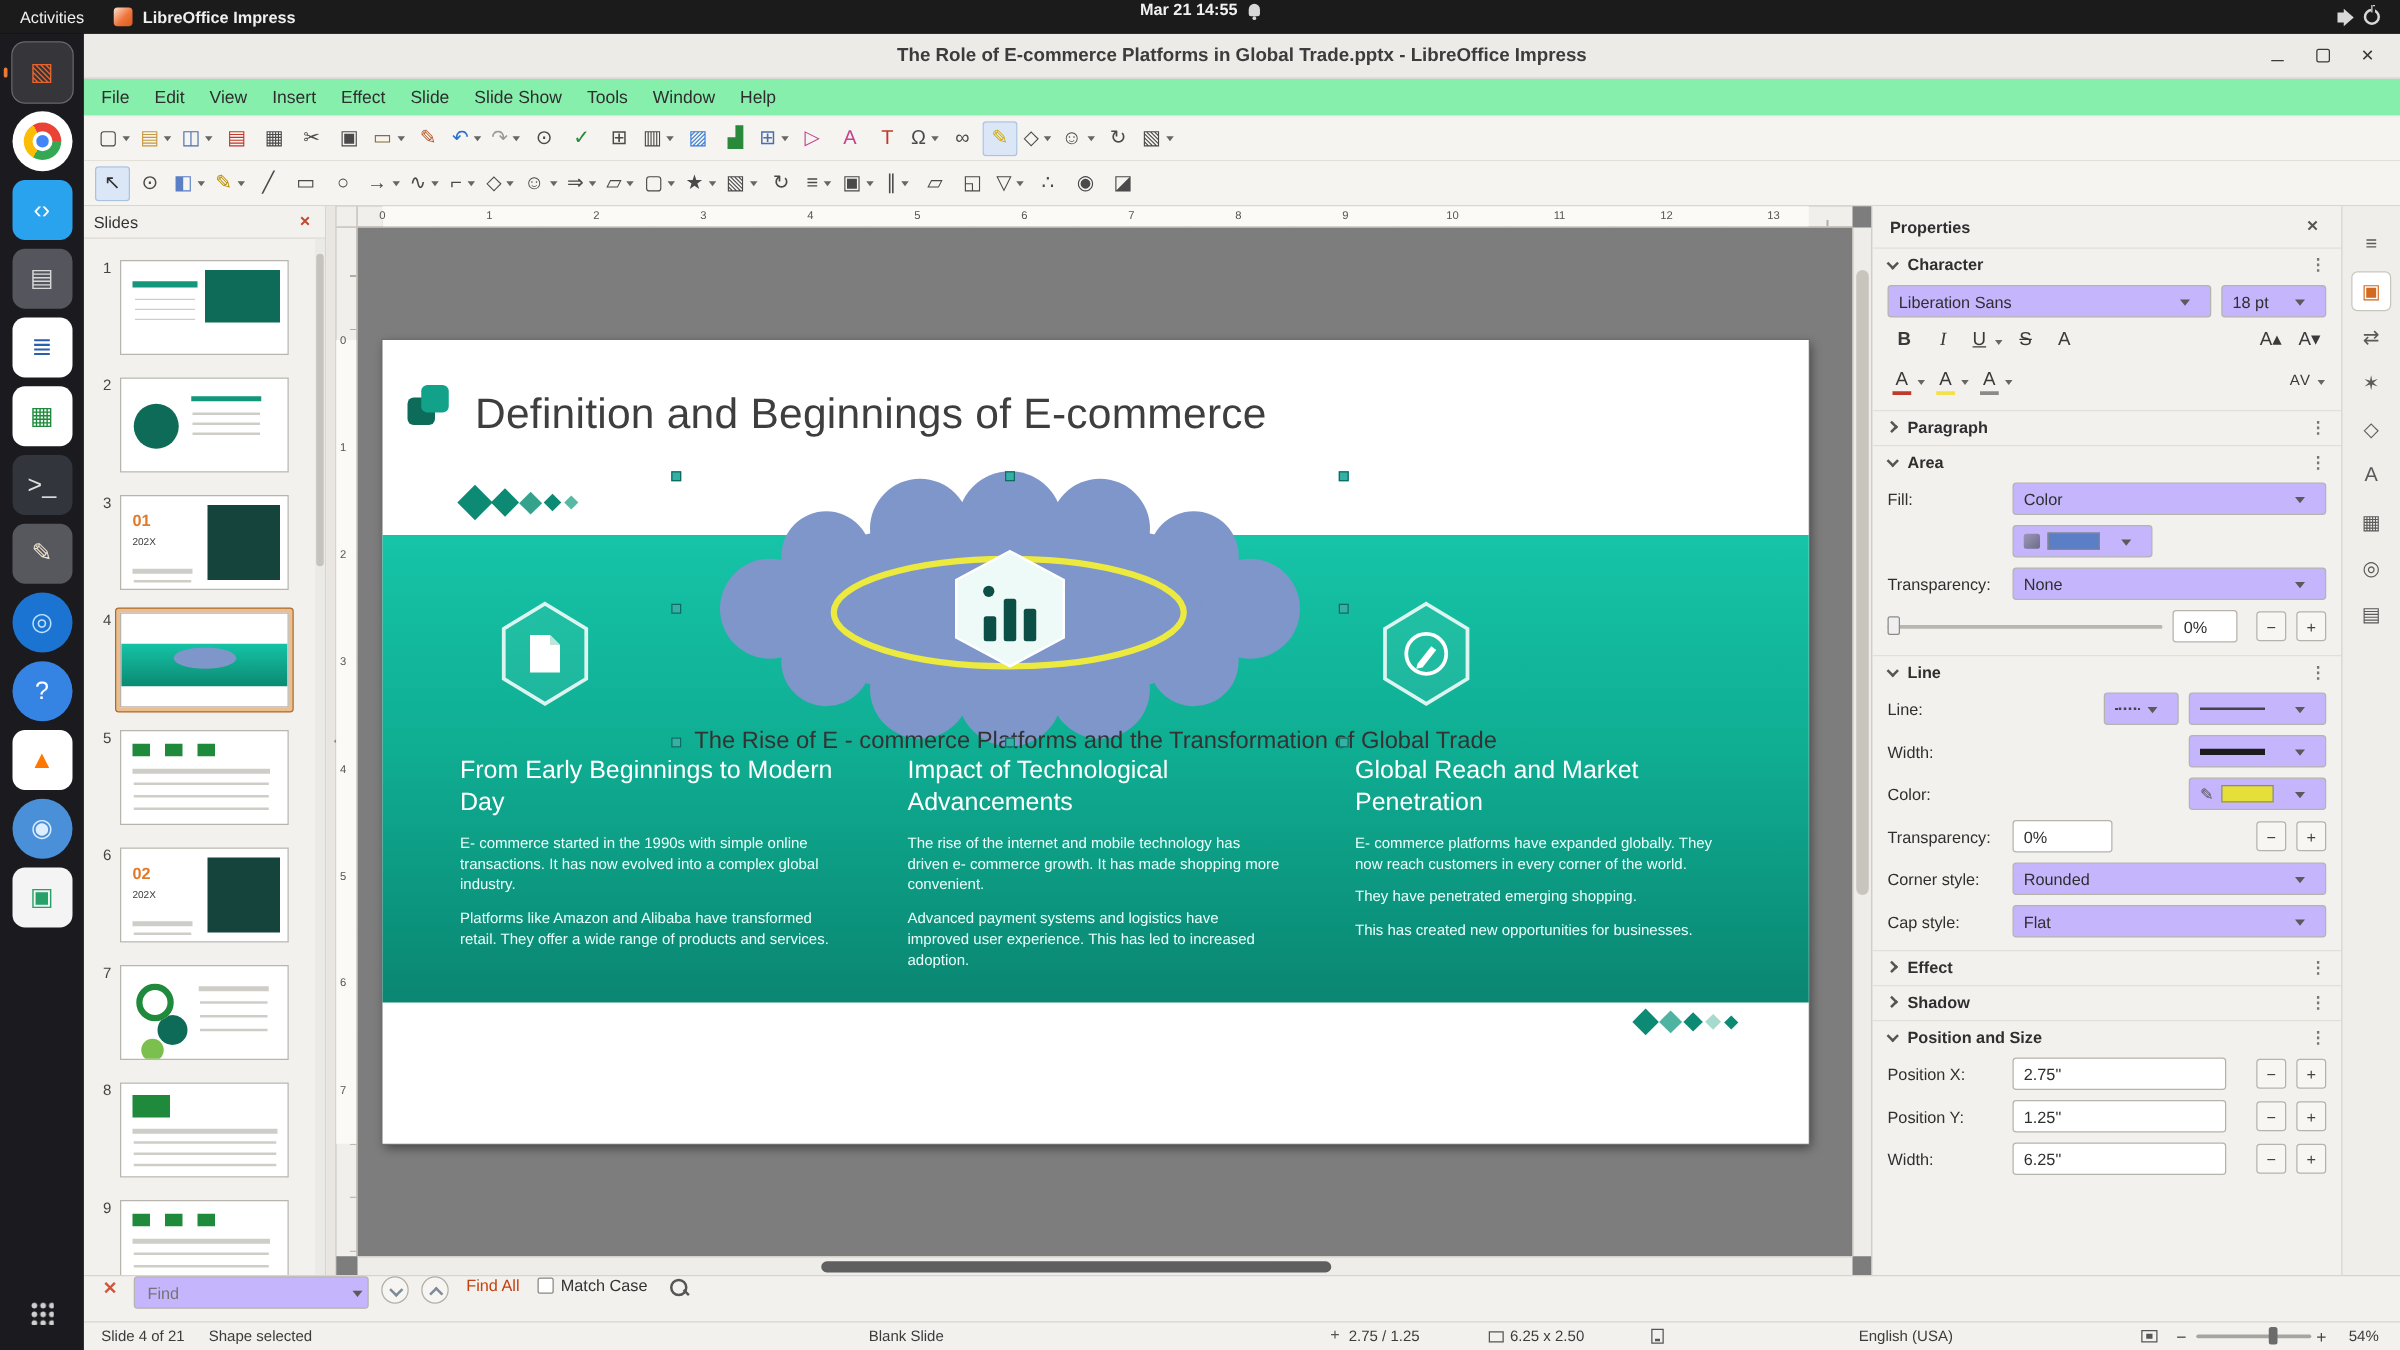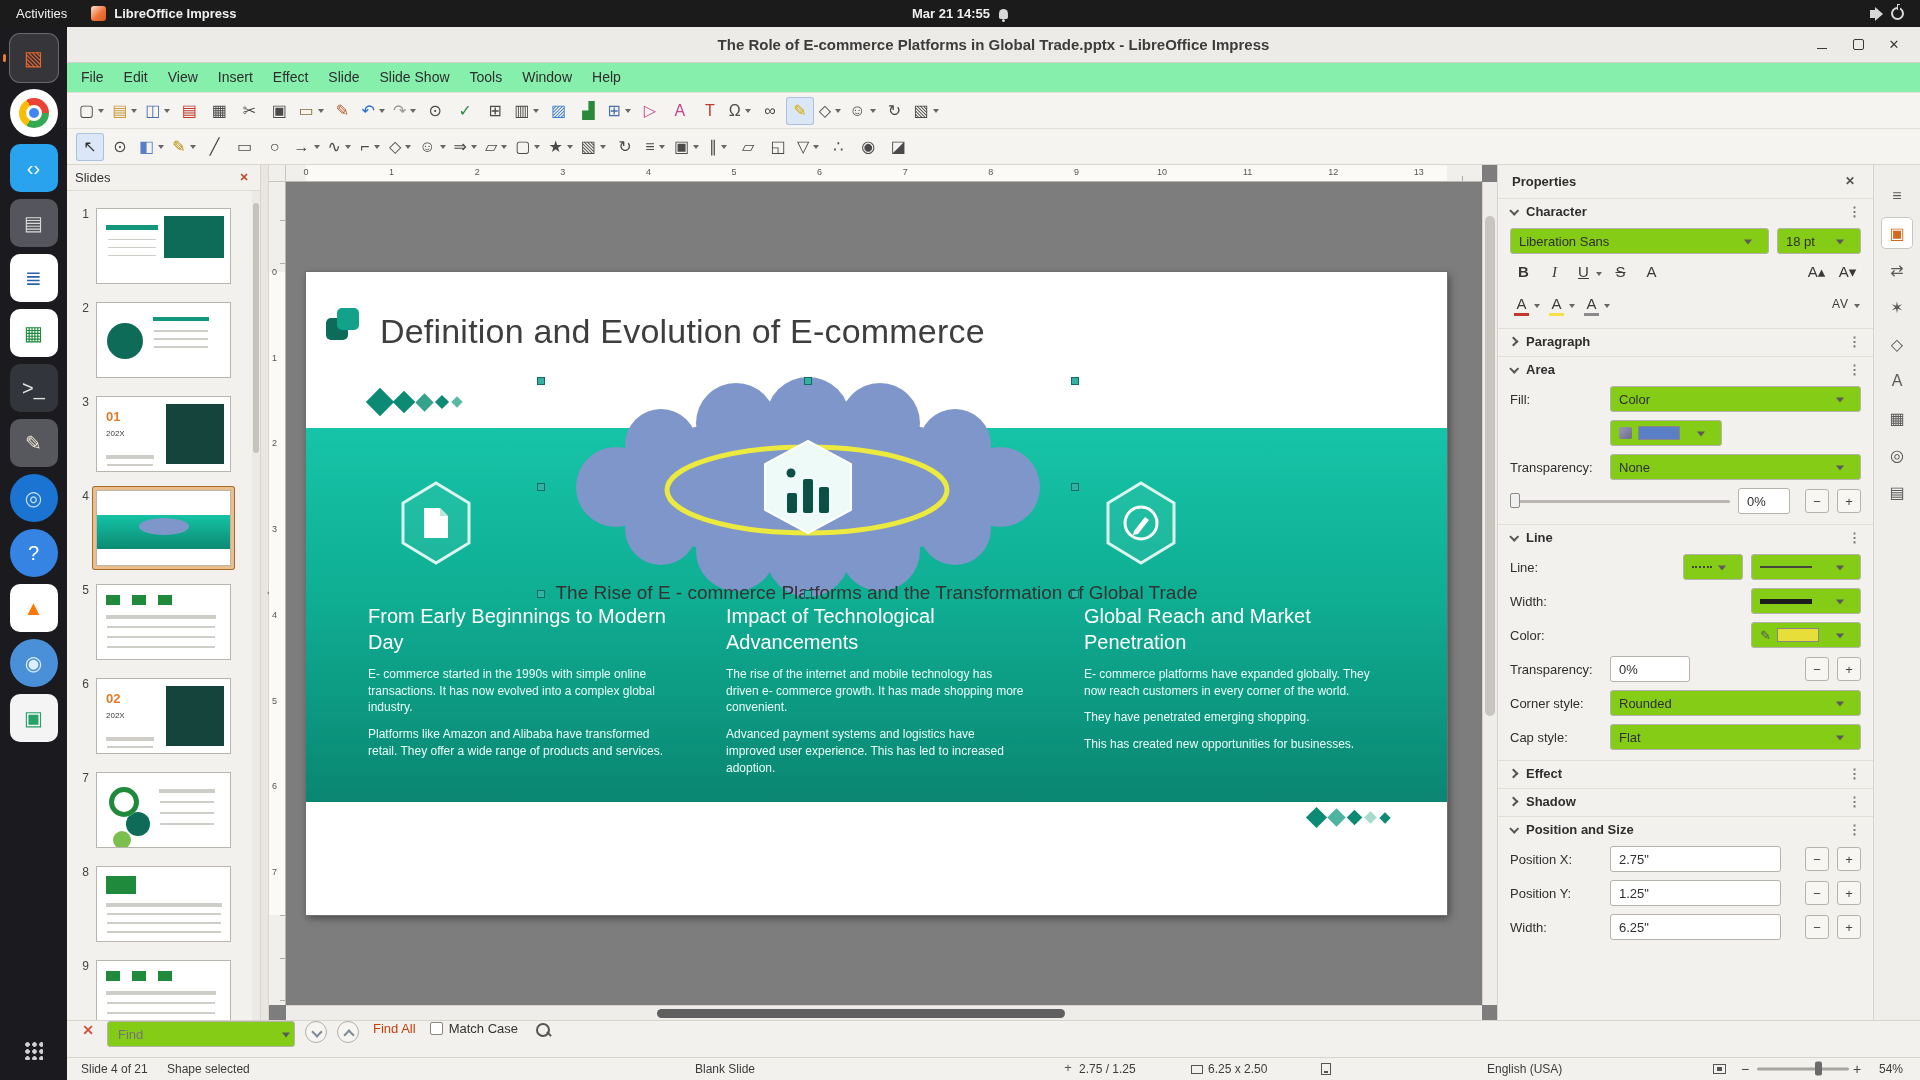--- a/index.html
+++ b/index.html
@@ -2,21 +2,21 @@
 <html><head>
 <meta charset="utf-8">
 <style>
   html,body{margin:0;padding:0;width:1920px;height:1080px;overflow:hidden;background:#000;
     font-family:"Liberation Sans",sans-serif;-webkit-font-smoothing:antialiased;}
   *{box-sizing:border-box;}
   .screen{position:relative;width:1920px;height:1080px;}
 
   
   .topbar{position:absolute;left:0;top:0;width:1920px;height:27px;background:#1b1b1b;color:#f0f0f0;
-    display:flex;align-items:center;font-size:13px;z-index:50;}
+    display:flex;font-size:13px;z-index:50;}
   .tb-left{display:flex;align-items:center;gap:24px;padding-left:16px;}
   .appind{display:flex;align-items:center;gap:8px;font-weight:700;}
   .impress-mini{width:15px;height:15px;border-radius:3px;background:linear-gradient(135deg,#fbe2d4,#f0753a 55%,#d85a20);display:inline-block;}
   .tb-center{position:absolute;left:50%;transform:translateX(-50%);display:flex;align-items:center;gap:9px;font-weight:700;}
   .bell{width:9px;height:10px;background:#d8d8d8;border-radius:5px 5px 2px 2px;display:inline-block;position:relative;}
   .bell::after{content:"";position:absolute;left:3px;bottom:-3px;width:3px;height:3px;border-radius:50%;background:#d8d8d8;}
   .tb-right{margin-left:auto;display:flex;align-items:center;gap:14px;padding-right:16px;}
   .spk{width:7px;height:8px;background:#d8d8d8;position:relative;display:inline-block;}
   .spk::after{content:"";position:absolute;left:5px;top:-3px;border:7px solid transparent;border-left:8px solid #d8d8d8;}
   .pwr{width:13px;height:13px;border:2px solid #d8d8d8;border-radius:50%;position:relative;display:inline-block;}
@@ -165,21 +165,21 @@
   .sb-x::before{content:"\2715";position:absolute;left:2px;top:0;font-size:12px;color:#555;}
   .sb-sec{border-top:1px solid #e2dfd9;padding-bottom:6px;}
   .sb-sec.tight{padding-bottom:2px;}
   .sb-sec-head{display:flex;align-items:center;gap:9px;height:25px;padding:0 12px;font-weight:700;}
   .chev{width:7px;height:7px;border-right:2px solid #555;border-bottom:2px solid #555;transform:rotate(45deg) translateY(-1px);flex:none;}
   .chev.closed{transform:rotate(-45deg);}
   .more{margin-left:auto;color:#777;}
   .more::before{content:"\22EE";font-size:13px;}
   .sb-row{display:flex;align-items:center;gap:8px;padding:4px 12px;}
   .lbl{width:92px;flex:none;font-size:13px;}
-  .combo{display:inline-flex;align-items:center;height:26px;background:#84cc16;border:1px solid #b6b3ad;border-radius:3px;padding:0 16px 0 8px;gap:6px;color:#2f2f2f;}
+  .combo{display:inline-flex;align-items:center;height:26px;background:#c4b5fd;border:1px solid #b6b3ad;border-radius:3px;padding:0 16px 0 8px;gap:6px;color:#2f2f2f;}
   .combo .cval{white-space:nowrap;overflow:hidden;}
   .dda{width:0;height:0;border:4px solid transparent;border-top:5px solid #5a5a5a;transform:translateY(2.5px);margin-left:auto;flex:none;}
   .flex1{flex:1;}
   .val{height:26px;background:#fff;border:1px solid #b6b3ad;border-radius:3px;padding:0 8px;display:flex;align-items:center;}
   .w171{width:171px;}
   .spinbtn{width:24px;height:24px;border:1px solid #b6b3ad;border-radius:3px;background:#f8f6f3;display:flex;align-items:center;justify-content:center;color:#444;flex:none;}
   .spin-minus::before{content:"\2212";}
   .spin-plus::before{content:"+";}
   .push{margin-left:auto;}
   .fmt-row{display:flex;align-items:center;gap:4px;padding:3px 12px;}
@@ -747,21 +747,21 @@
           </div>
 
         <div class="workspace" data-name="slide-workspace">
           <div class="slide" data-name="slide-page">
             <div class="s-band" data-name="teal-banner-shape"></div>
 
             <span class="s-ticon" data-name="title-decoration-icon">
                 <i></i>
                 <i></i>
               </span>
-            <div class="s-title" data-name="slide-title">Definition and Evolution of E-commerce</div>
+            <div class="s-title" data-name="slide-title">Definition and Beginnings of E-commerce</div>
 
             <span class="dia dia-top" data-name="decorative-diamonds-top">
                 <i></i>
                 <i></i>
                 <i></i>
                 <i></i>
                 <i></i>
               </span>
 
             <svg class="s-cloud" data-name="cloud-shape" viewBox="0 0 534 213">

